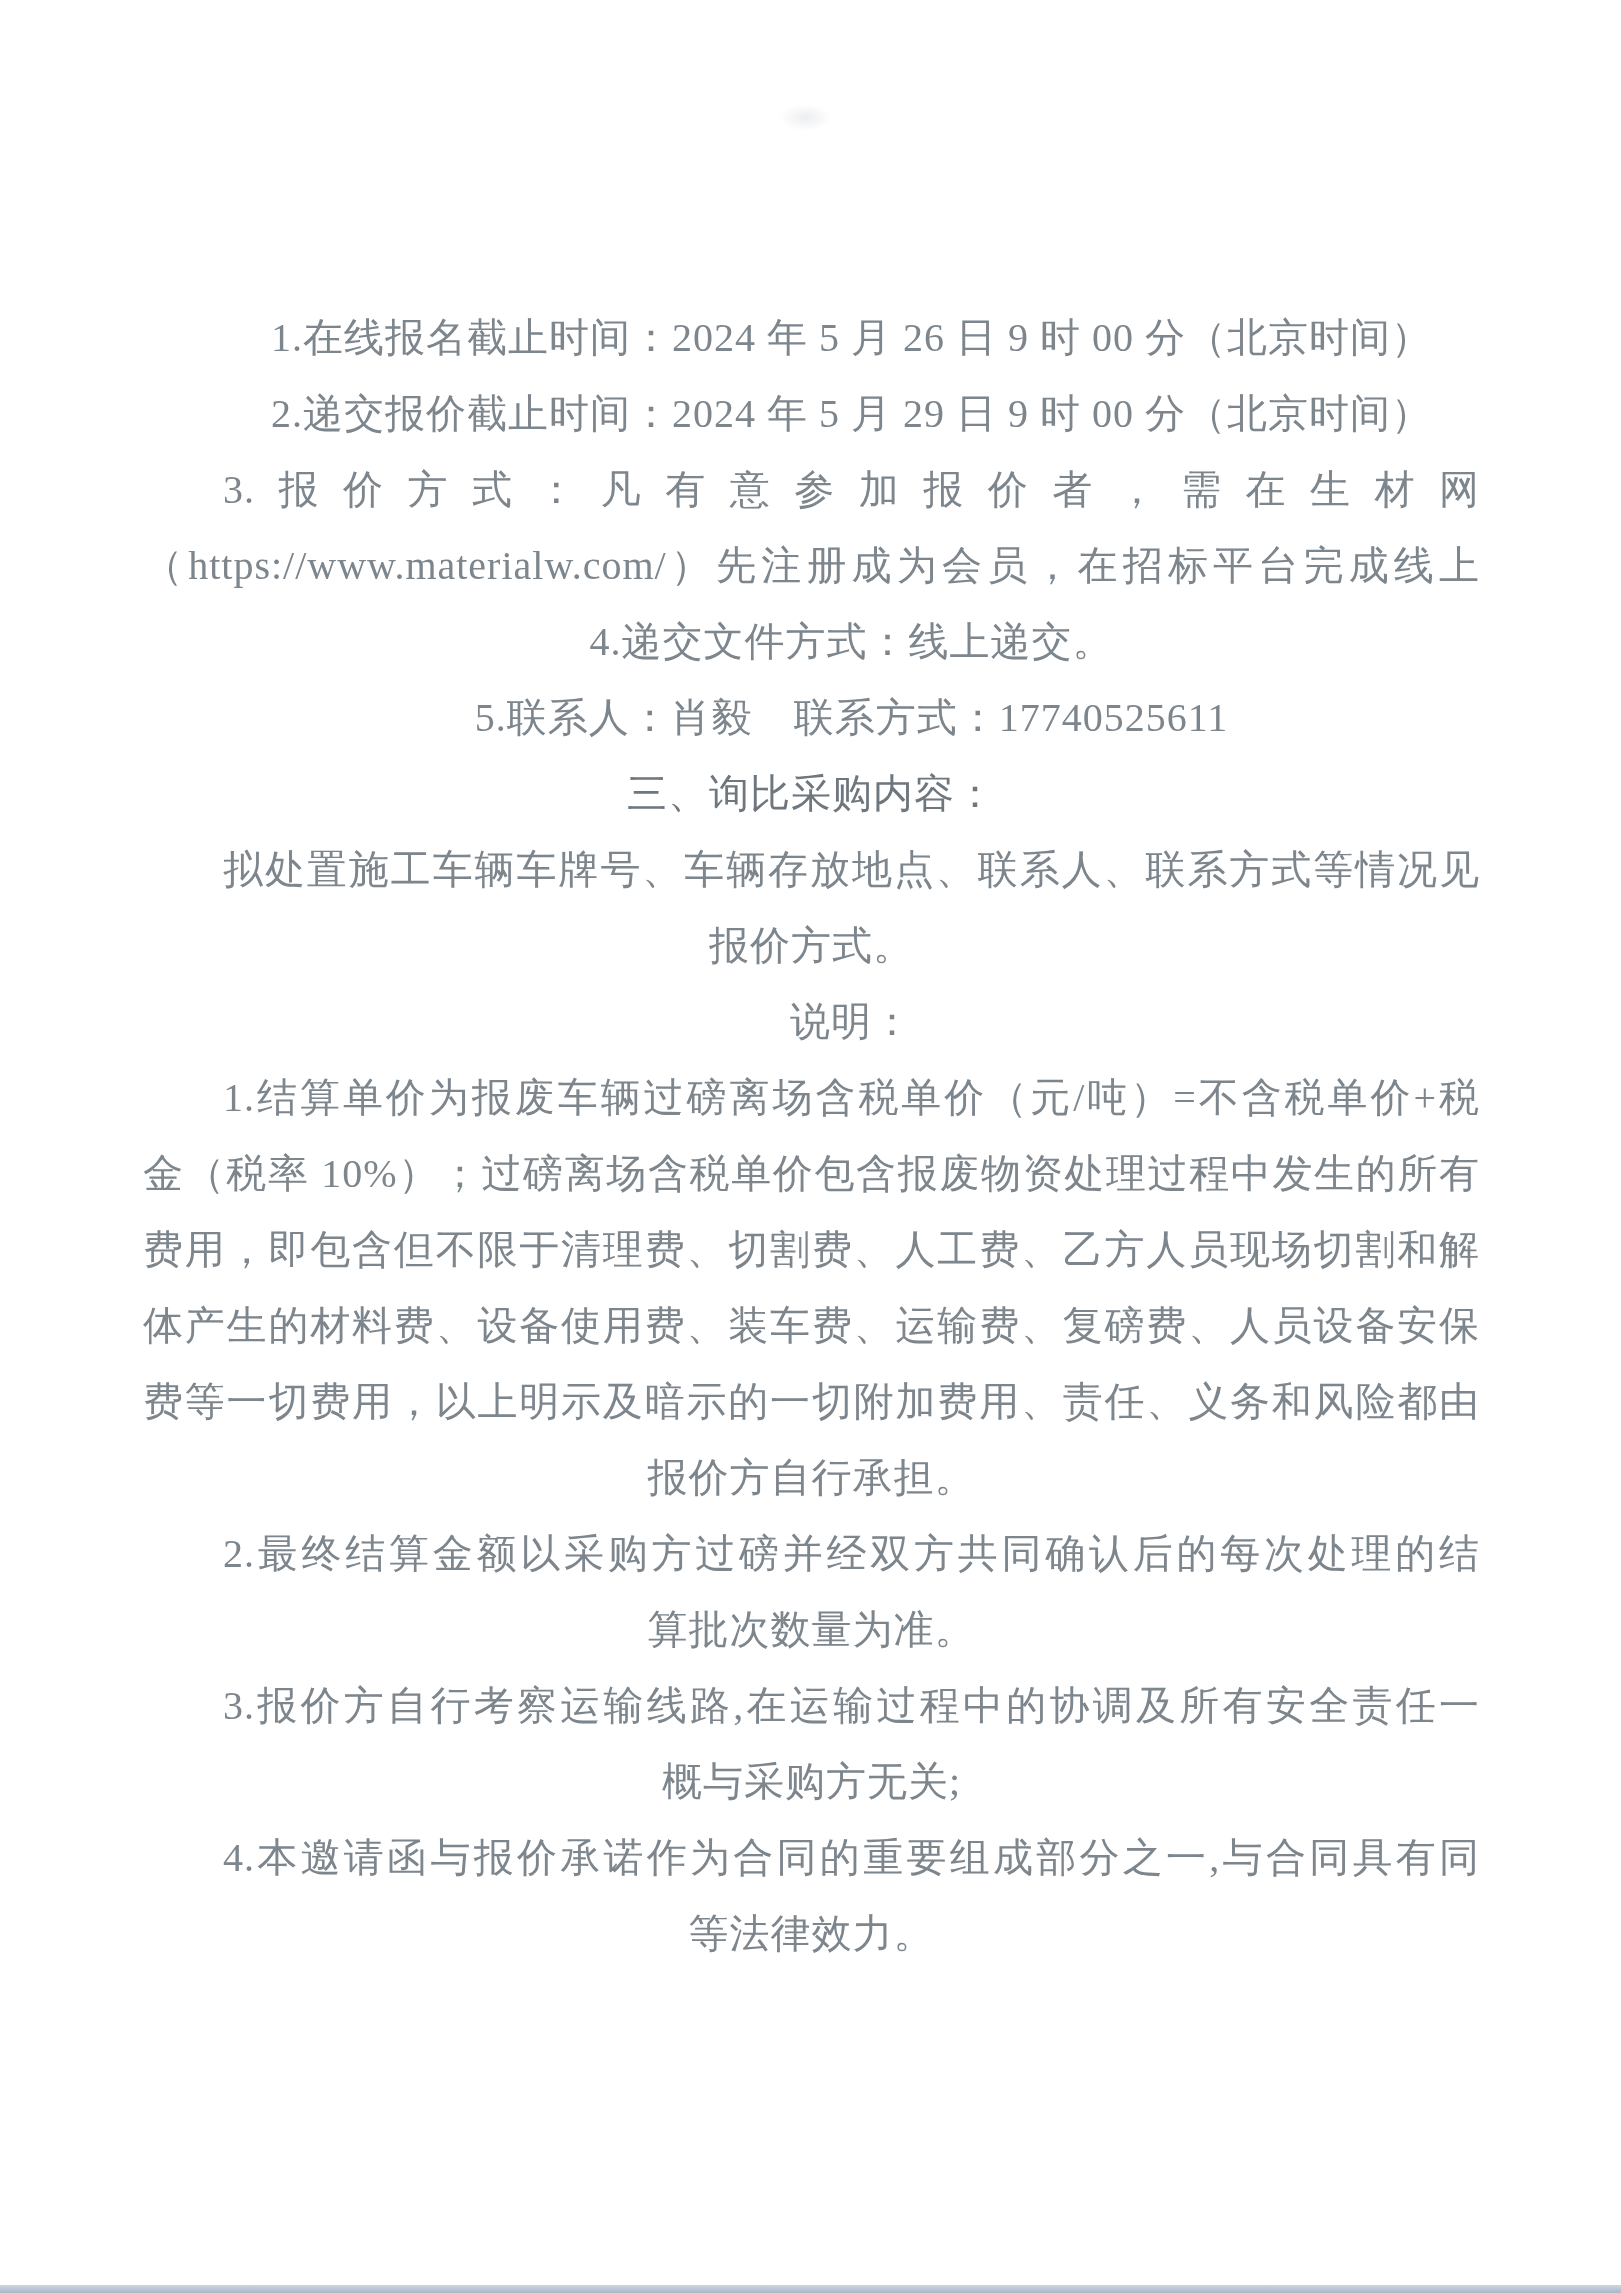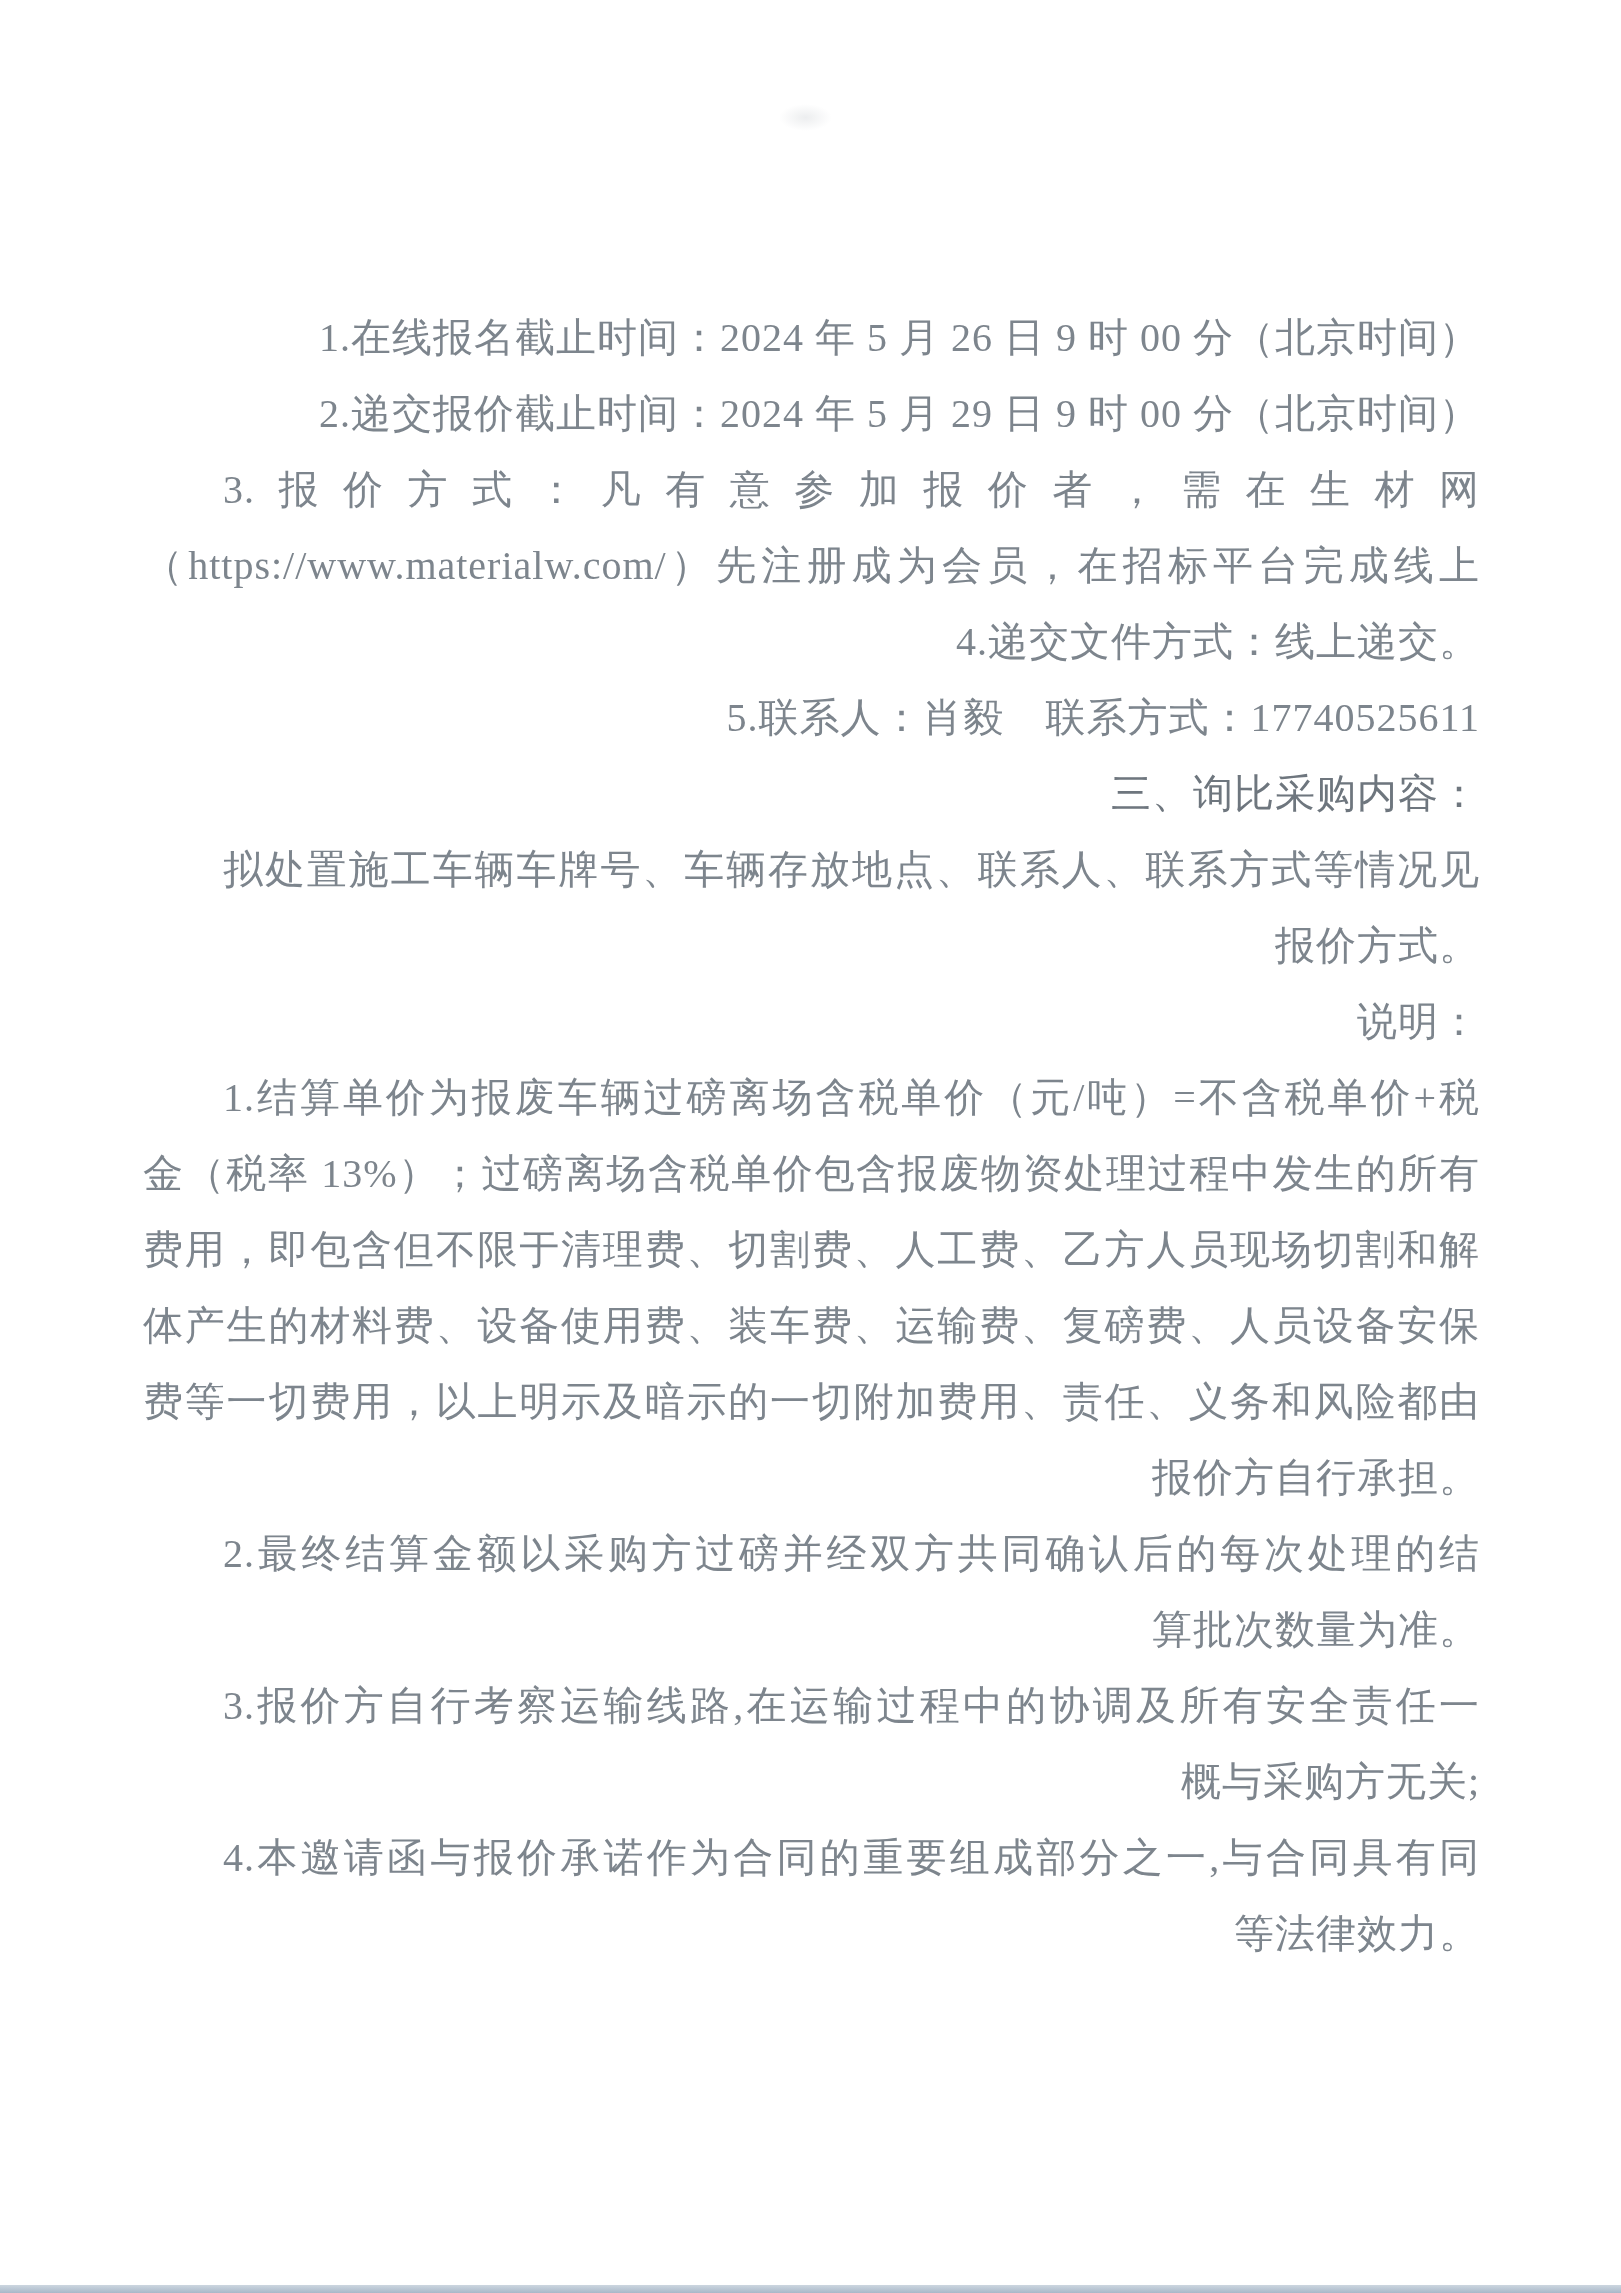--- a/index.html
+++ b/index.html
@@ -24,21 +24,21 @@
     left: 143px;
     top: 300px;
     width: 1337px;
   }
   .line {
     font-size: 40px;
     line-height: 76px;
     color: #7d858d;
     letter-spacing: 1px;
     white-space: pre-wrap;
-    text-align: right;
+    text-align: center;
   }
   .indent {
     text-indent: 2em;
   }
   .justify {
     text-align: justify;
     text-align-last: justify;
     text-justify: inter-character;
   }
   .heading {
@@ -74,21 +74,21 @@
     <div class="line indent">2.递交报价截止时间：2024 年 5 月 29 日 9 时 00 分（北京时间）</div>
     <div class="line indent justify">3.报价方式：凡有意参加报价者，需在生材网</div>
     <div class="line justify">（https://www.materialw.com/）先注册成为会员，在招标平台完成线上</div>
     <div class="line indent">4.递交文件方式：线上递交。</div>
     <div class="line indent">5.联系人：肖毅　联系方式：17740525611</div>
     <div class="line heading">三、询比采购内容：</div>
     <div class="line indent justify">拟处置施工车辆车牌号、车辆存放地点、联系人、联系方式等情况见</div>
     <div class="line">报价方式。</div>
     <div class="line indent">说明：</div>
     <div class="line indent justify">1.结算单价为报废车辆过磅离场含税单价（元/吨）=不含税单价+税</div>
-    <div class="line justify">金（税率 13%）；过磅离场含税单价包含报废物资处理过程中发生的所有</div>
+    <div class="line justify">金（税率 10%）；过磅离场含税单价包含报废物资处理过程中发生的所有</div>
     <div class="line justify">费用，即包含但不限于清理费、切割费、人工费、乙方人员现场切割和解</div>
     <div class="line justify">体产生的材料费、设备使用费、装车费、运输费、复磅费、人员设备安保</div>
     <div class="line justify">费等一切费用，以上明示及暗示的一切附加费用、责任、义务和风险都由</div>
     <div class="line">报价方自行承担。</div>
     <div class="line indent justify">2.最终结算金额以采购方过磅并经双方共同确认后的每次处理的结</div>
     <div class="line">算批次数量为准。</div>
     <div class="line indent justify">3.报价方自行考察运输线路,在运输过程中的协调及所有安全责任一</div>
     <div class="line">概与采购方无关;</div>
     <div class="line indent justify">4.本邀请函与报价承诺作为合同的重要组成部分之一,与合同具有同</div>
     <div class="line">等法律效力。</div>

